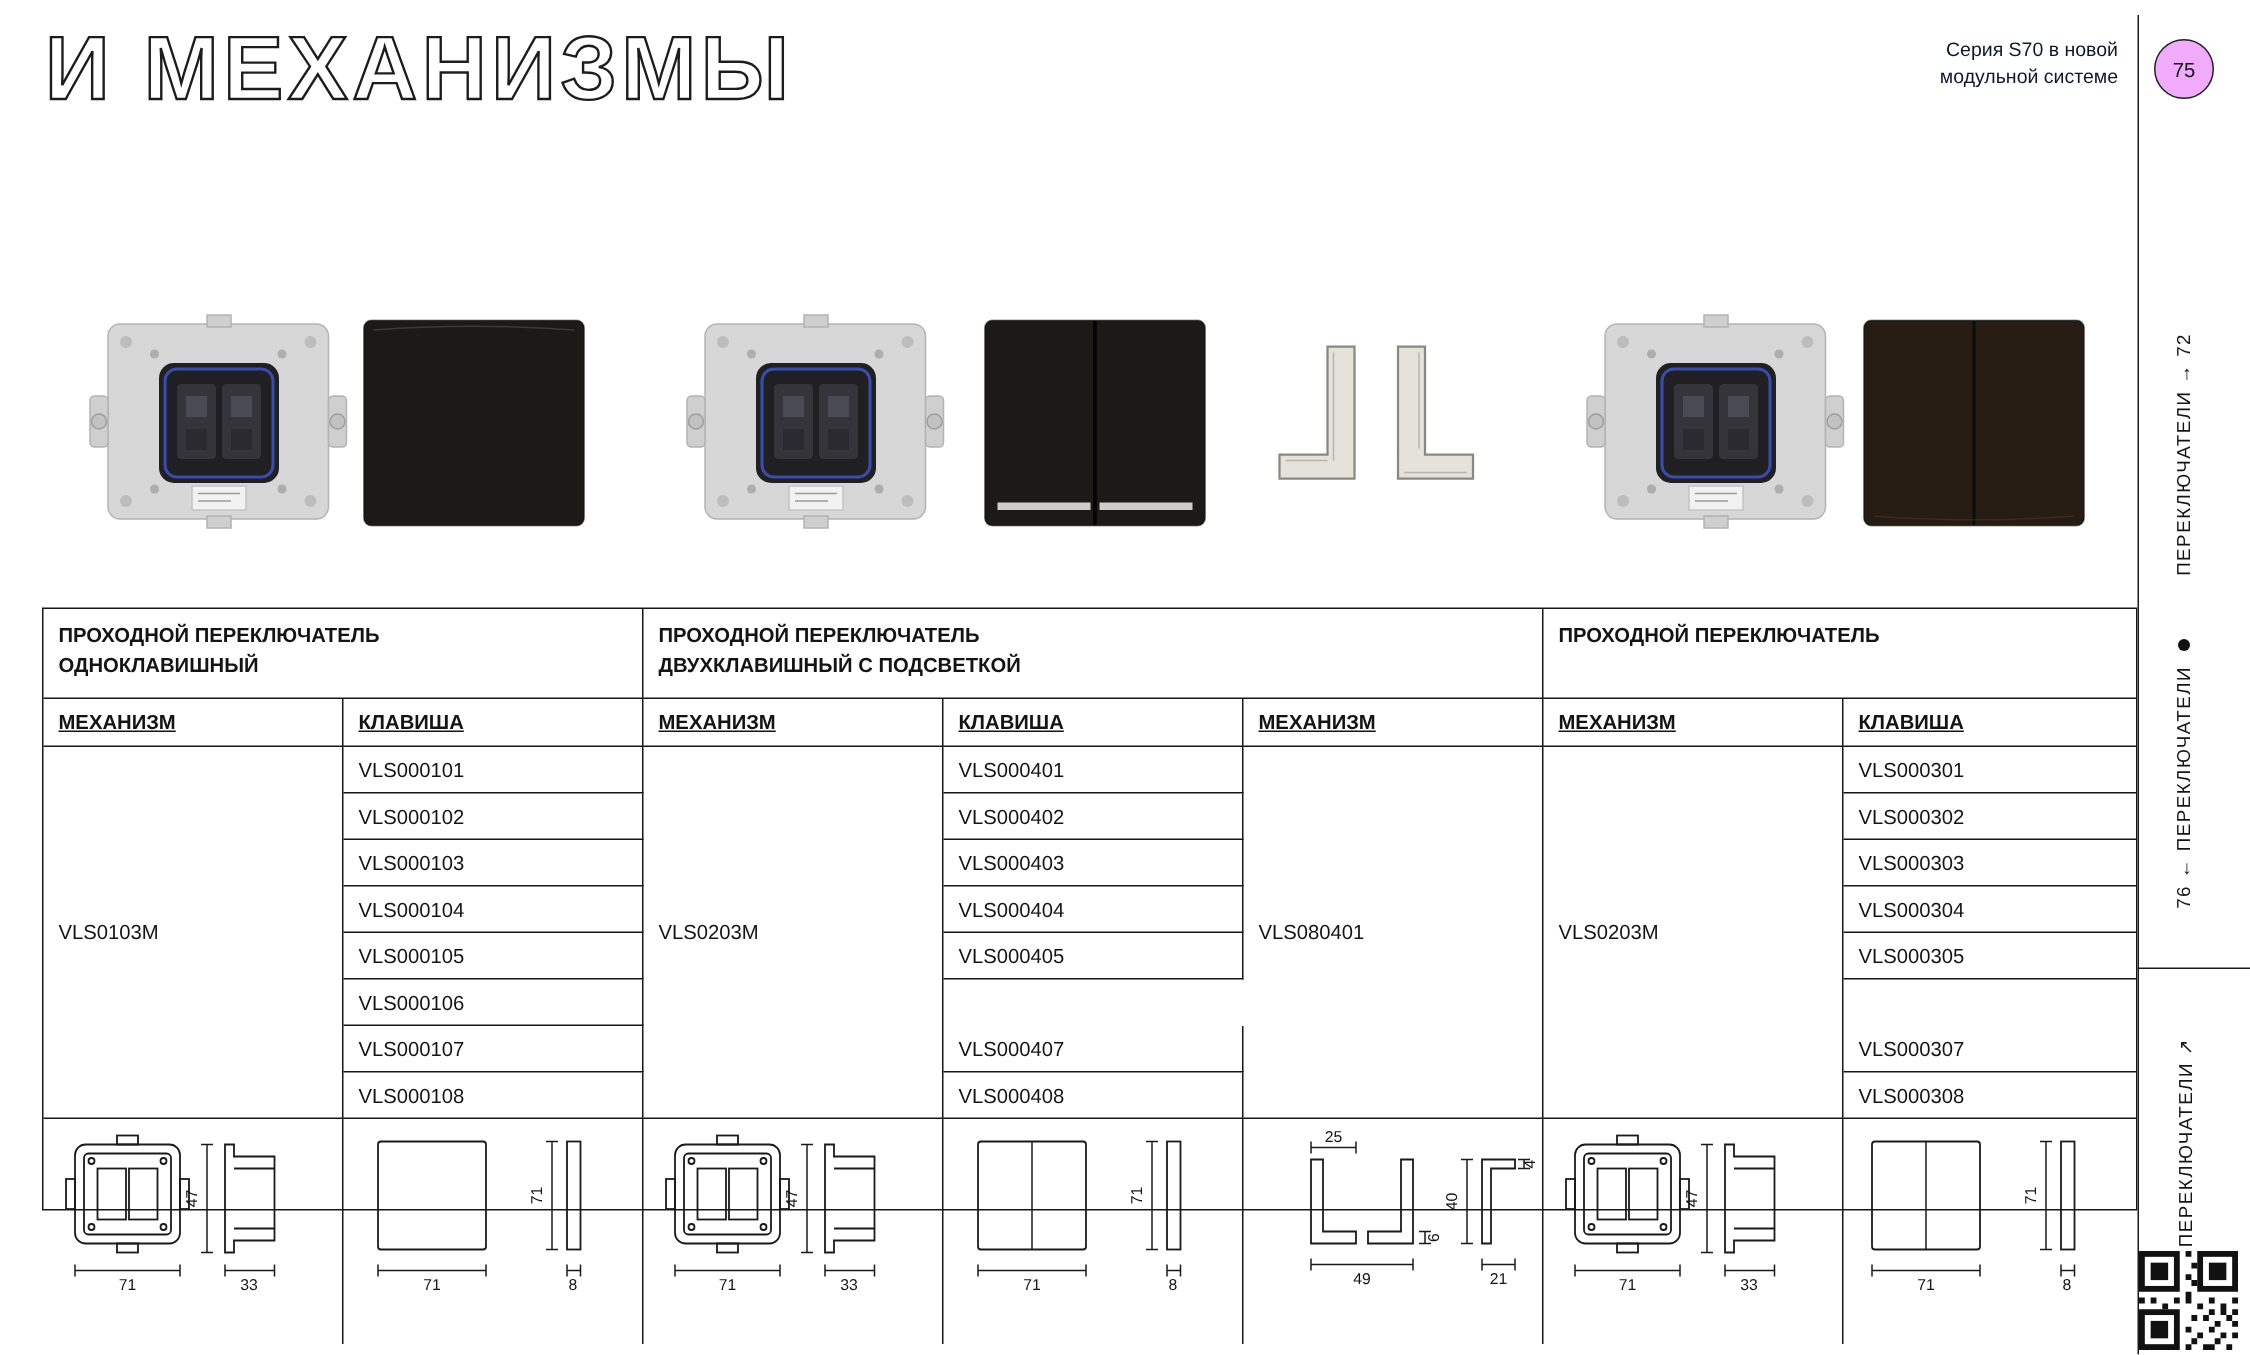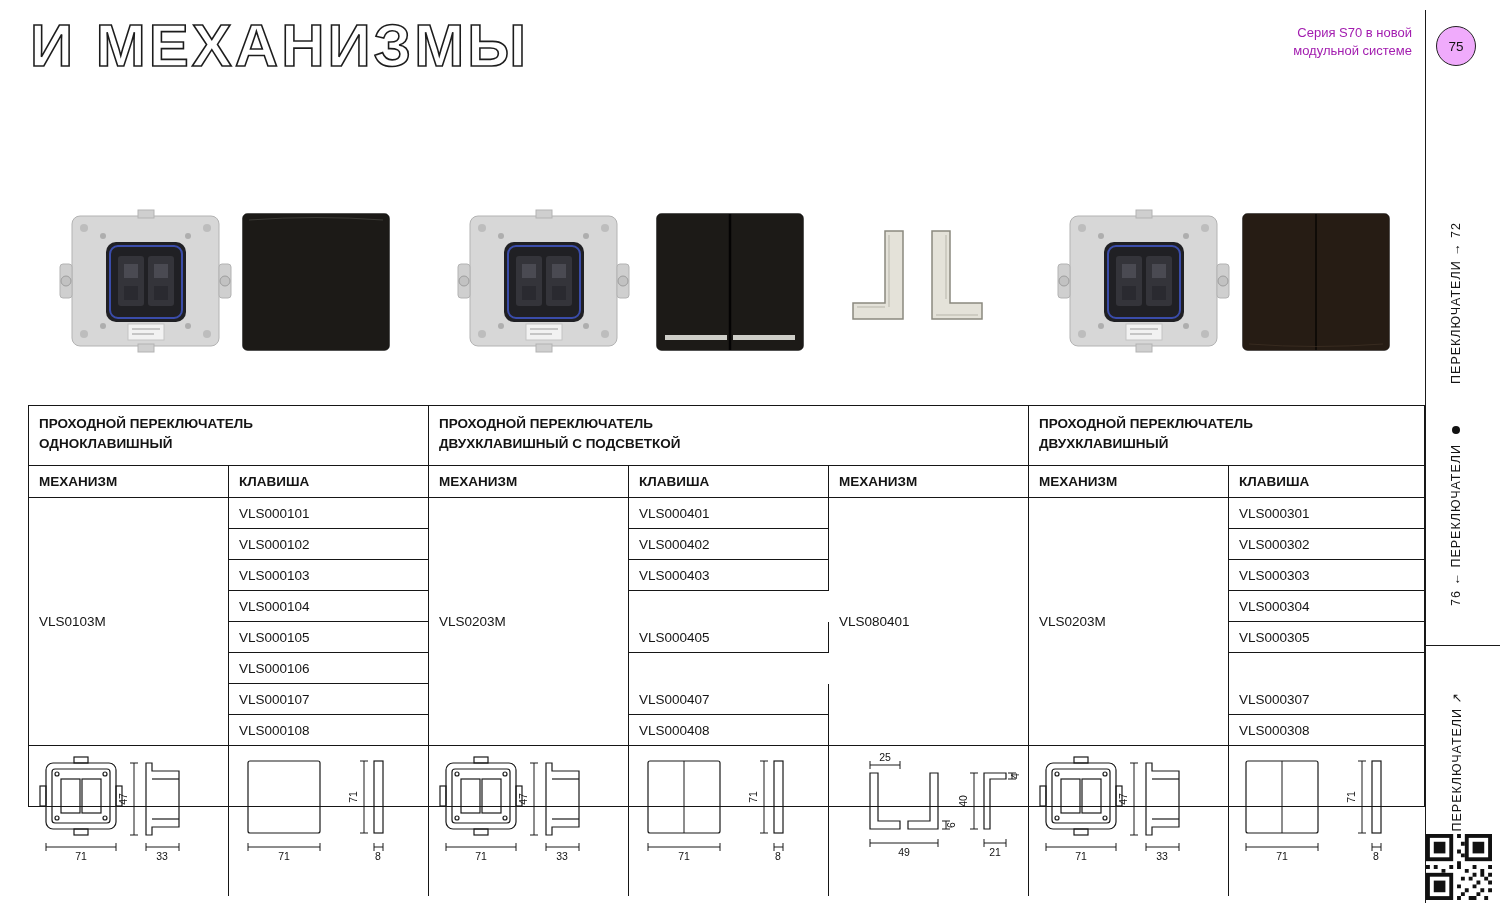--- a/index.html
+++ b/index.html
@@ -1,21 +1,21 @@
 <!DOCTYPE html>
 <html><head>
 <meta charset="utf-8">
 <style>
   * { margin:0; padding:0; box-sizing:border-box; }
   html,body { width:1500px; height:903px; background:#ffffff; font-family:"Liberation Sans",sans-serif; color:#141414; overflow:hidden; }
   .canvas { position:relative; width:1500px; height:903px; background:#fff; }
 
   
   .page-title-svg { position:absolute; left:28px; top:10px; }
-  .series-note { position:absolute; right:88px; top:24px; text-align:right; font-size:13px; line-height:1.35; color:#a21caf; }
+  .series-note { position:absolute; right:88px; top:24px; text-align:right; font-size:13px; line-height:1.35; color:#0f172a; }
   .page-circle { position:absolute; left:1436px; top:26px; width:40px; height:40px; border:1.3px solid #222; border-radius:50%; background:#f0abfc; display:flex; align-items:center; justify-content:center; font-size:13.5px; z-index:5; }
 
   
   .rail-line { position:absolute; left:1425px; top:10px; width:1px; height:893px; background:#1a1a1a; }
   .rail-div  { position:absolute; left:1425px; top:645px; width:75px; height:1px; background:#1a1a1a; }
   .rail-dot  { position:absolute; left:1452px; top:426px; width:8px; height:8px; border-radius:50%; background:#111; }
   .vtext { position:absolute; writing-mode:vertical-rl; transform:rotate(180deg); font-size:12.5px; letter-spacing:1px; white-space:nowrap; color:#141414; cursor:pointer; }
   .vt-top { left:1449px; top:222px; }
   .vt-mid { left:1449px; top:444px; }
   .vt-bot { left:1449px; top:692px; }
@@ -26,23 +26,23 @@
 
   
   .table { position:absolute; left:28px; top:405px; width:1397px; height:402px; display:grid;
            grid-template-columns:200px 200px 200px 200px 200px 200px 1fr;
            grid-template-rows:60px 32px repeat(8,31px) 150px;
            border:1px solid #161616; background:#fff; }
   .cell { border-right:1px solid #161616; border-bottom:1px solid #161616; overflow:hidden; }
   .nr { border-right:none; }
   .nb { border-bottom:none; }
   .sec-title { font-weight:bold; font-size:13.5px; line-height:1.5; padding:8px 10px; }
-  .col-head  { font-weight:bold; font-size:13.5px; display:flex; align-items:center; padding:0 10px; }
+  .col-head  { font-weight:bold; font-size:13.5px; display:flex; align-items:center; padding:0 10px;text-decoration:underline; }
   .code      { font-size:13.5px; display:flex; align-items:center; padding:0 10px; }
-  .draw-cell { display:flex; align-items:center; justify-content:center; }
+  .draw-cell { display:flex; align-items:center; justify-content:flex-end; }
   .draw-cell text { font-size:10.5px; fill:#131313; text-anchor:middle; }
 </style>
 </head>
 <body>
 
 <svg style="position:absolute;width:0;height:0" aria-hidden="true">
   <defs>
 
     <symbol id="pmech" viewBox="0 0 175 150">
       <rect x="14" y="10" width="147" height="130" rx="8" fill="#d7d7d7" stroke="#b3b3b3"></rect>
@@ -243,21 +243,20 @@
     <div class="cell sec-title" style="grid-column:1/3;grid-row:1">
       <div>ПРОХОДНОЙ ПЕРЕКЛЮЧАТЕЛЬ</div>
       <div>ОДНОКЛАВИШНЫЙ</div>
     </div>
     <div class="cell sec-title" style="grid-column:3/6;grid-row:1">
       <div>ПРОХОДНОЙ ПЕРЕКЛЮЧАТЕЛЬ</div>
       <div>ДВУХКЛАВИШНЫЙ С ПОДСВЕТКОЙ</div>
     </div>
     <div class="cell sec-title nr" style="grid-column:6/8;grid-row:1">
       <div>ПРОХОДНОЙ ПЕРЕКЛЮЧАТЕЛЬ</div>
-      <div>ДВУХКЛАВИШНЫЙ</div>
     </div>
 
     <div class="cell col-head" style="grid-column:1;grid-row:2">МЕХАНИЗМ</div>
     <div class="cell col-head" style="grid-column:2;grid-row:2">КЛАВИША</div>
     <div class="cell col-head" style="grid-column:3;grid-row:2">МЕХАНИЗМ</div>
     <div class="cell col-head" style="grid-column:4;grid-row:2">КЛАВИША</div>
     <div class="cell col-head" style="grid-column:5;grid-row:2">МЕХАНИЗМ</div>
     <div class="cell col-head" style="grid-column:6;grid-row:2">МЕХАНИЗМ</div>
     <div class="cell col-head nr" style="grid-column:7;grid-row:2">КЛАВИША</div>
 
@@ -268,20 +267,21 @@
     <div class="cell code" style="grid-column:2;grid-row:6">VLS000104</div>
     <div class="cell code" style="grid-column:2;grid-row:7">VLS000105</div>
     <div class="cell code" style="grid-column:2;grid-row:8">VLS000106</div>
     <div class="cell code" style="grid-column:2;grid-row:9">VLS000107</div>
     <div class="cell code" style="grid-column:2;grid-row:10">VLS000108</div>
 
     <div class="cell code" style="grid-column:3;grid-row:3/11">VLS0203M</div>
     <div class="cell code" style="grid-column:4;grid-row:3">VLS000401</div>
     <div class="cell code" style="grid-column:4;grid-row:4">VLS000402</div>
     <div class="cell code" style="grid-column:4;grid-row:5">VLS000403</div>
+    <div class="cell code" style="grid-column:4;grid-row:6">VLS000404</div>
     <div class="cell code" style="grid-column:4;grid-row:7">VLS000405</div>
     <div class="cell code" style="grid-column:4;grid-row:9">VLS000407</div>
     <div class="cell code" style="grid-column:4;grid-row:10">VLS000408</div>
     <div class="cell code" style="grid-column:5;grid-row:3/11">VLS080401</div>
 
     <div class="cell code" style="grid-column:6;grid-row:3/11">VLS0203M</div>
     <div class="cell code nr" style="grid-column:7;grid-row:3">VLS000301</div>
     <div class="cell code nr" style="grid-column:7;grid-row:4">VLS000302</div>
     <div class="cell code nr" style="grid-column:7;grid-row:5">VLS000303</div>
     <div class="cell code nr" style="grid-column:7;grid-row:6">VLS000304</div>

